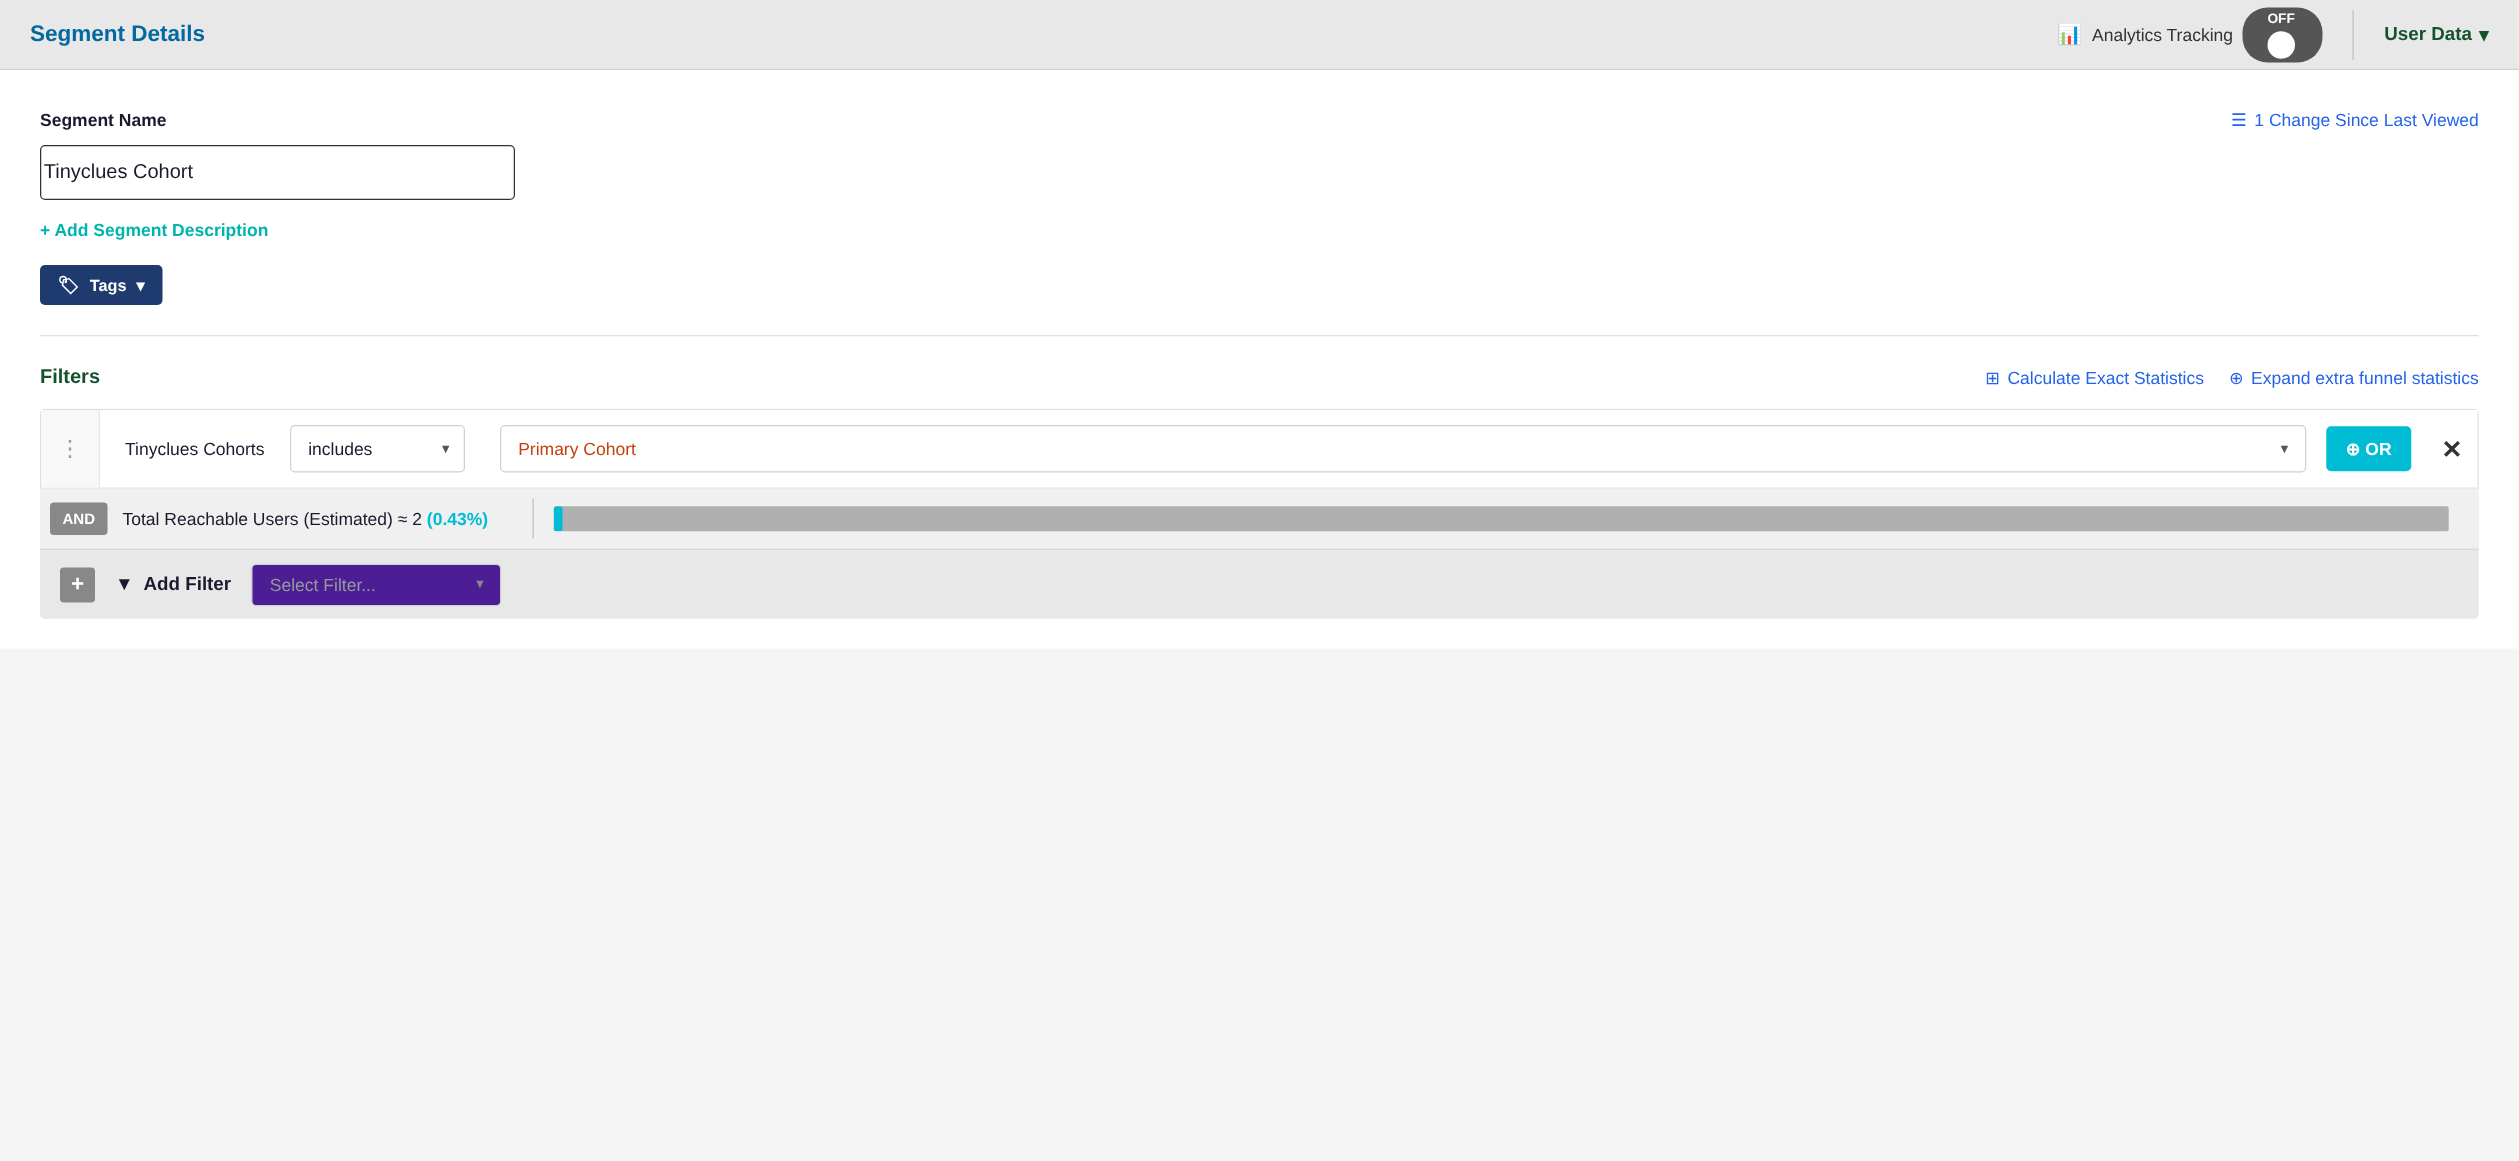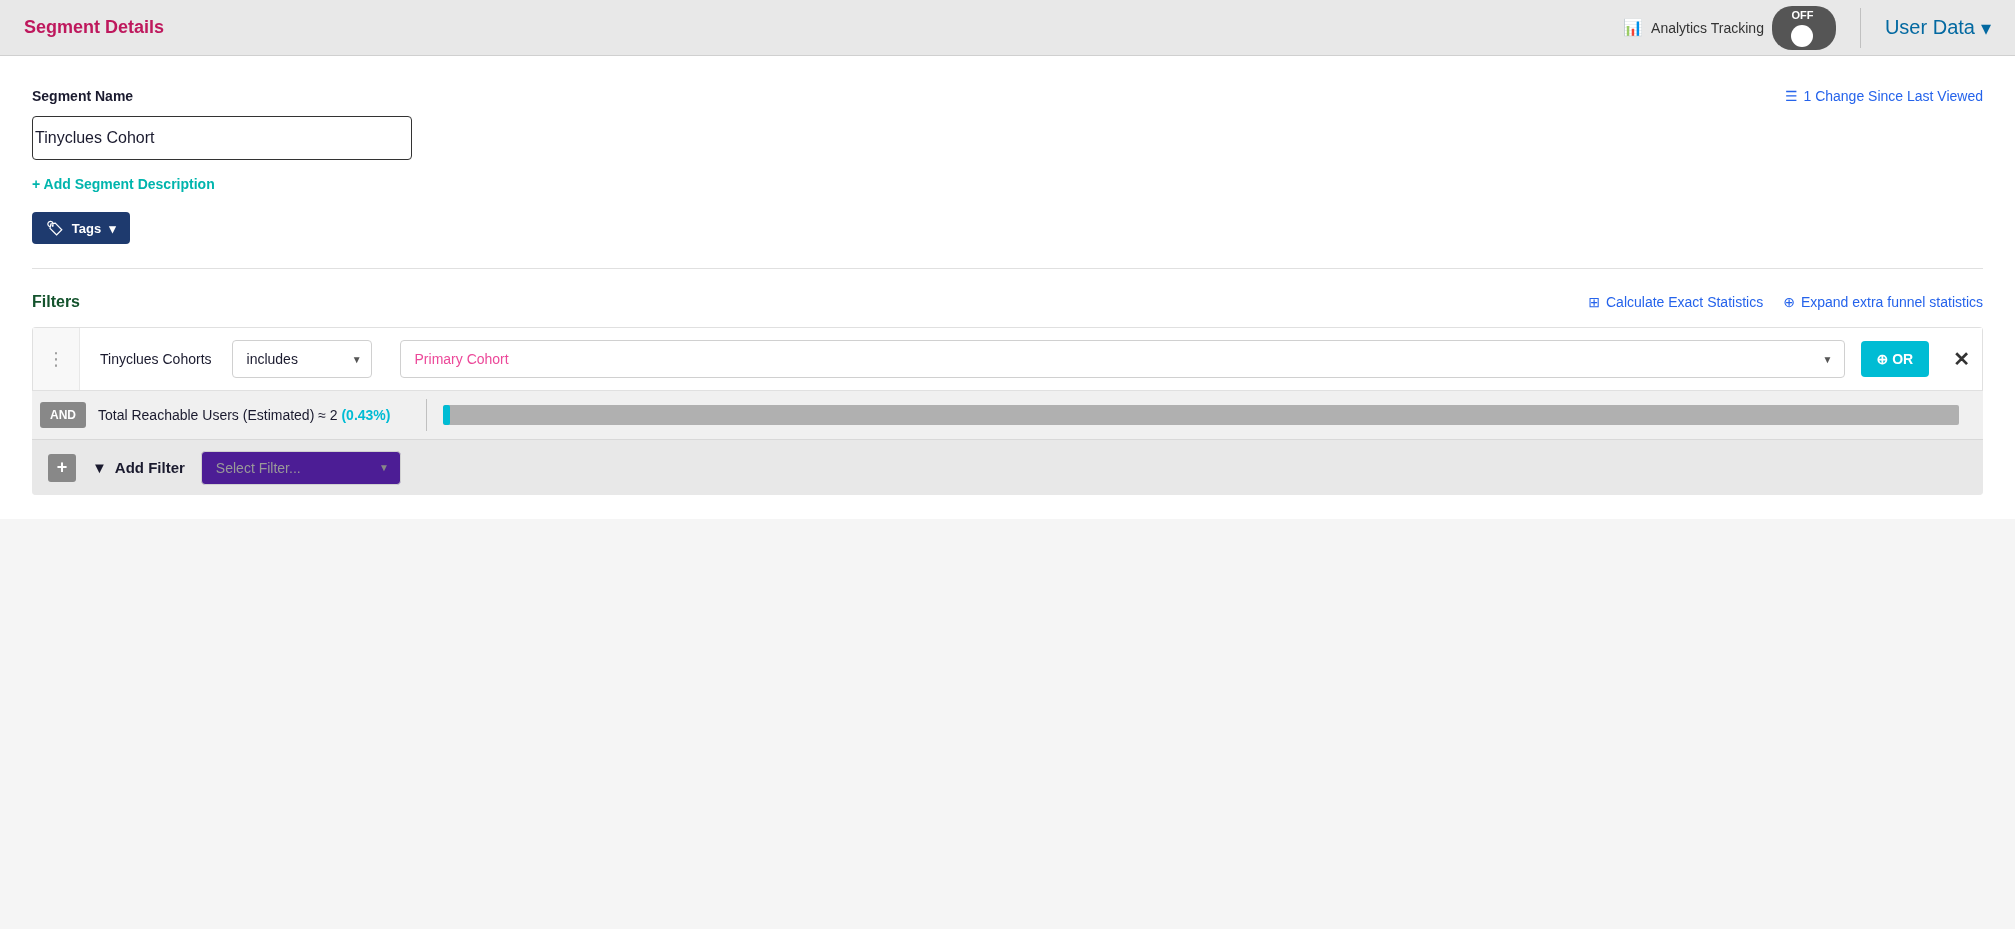--- a/index.html
+++ b/index.html
@@ -16,21 +16,21 @@
       display: flex;
       align-items: center;
       justify-content: space-between;
       padding: 0 24px;
       height: 56px;
       border-bottom: 1px solid #d0d0d0;
     }
     .header-title {
       font-size: 18px;
       font-weight: 700;
-      color: #be185d;
+      color: #0369a1;
     }
     .header-right {
       display: flex;
       align-items: center;
       gap: 24px;
     }
     .analytics-tracking {
       display: flex;
       align-items: center;
       gap: 8px;
@@ -61,23 +61,23 @@
     }
     .toggle-label {
       color: white;
       font-size: 11px;
       font-weight: 600;
     }
     .user-data-dropdown {
       display: flex;
       align-items: center;
       gap: 6px;
-      font-size: 20px;
-      font-weight: 400;
-      color: #0369a1;
+      font-size: 15px;
+      font-weight: 700;
+      color: #14532d;
       cursor: pointer;
     }
     .header-divider {
       width: 1px;
       height: 40px;
       background: #c0c0c0;
     }
 
     
     .main {
@@ -255,21 +255,21 @@
       align-items: center;
       flex: 1;
       margin-right: 16px;
     }
     .primary-cohort-wrapper select {
       width: 100%;
       padding: 10px 36px 10px 14px;
       border: 1px solid #d0d0d0;
       border-radius: 4px;
       font-size: 14px;
-      color: #ec4899;
+      color: #c2410c;
       background: white;
       cursor: pointer;
       appearance: none;
       -webkit-appearance: none;
     }
     .primary-cohort-wrapper::after {
       content: '▼';
       position: absolute;
       right: 12px;
       font-size: 10px;

